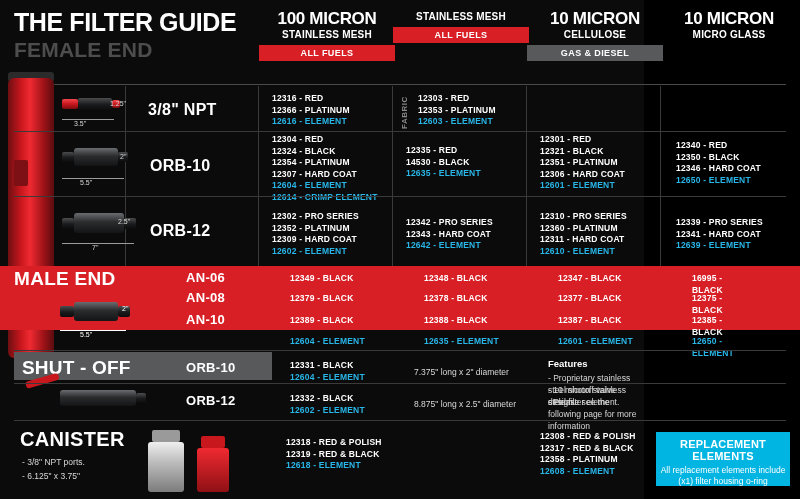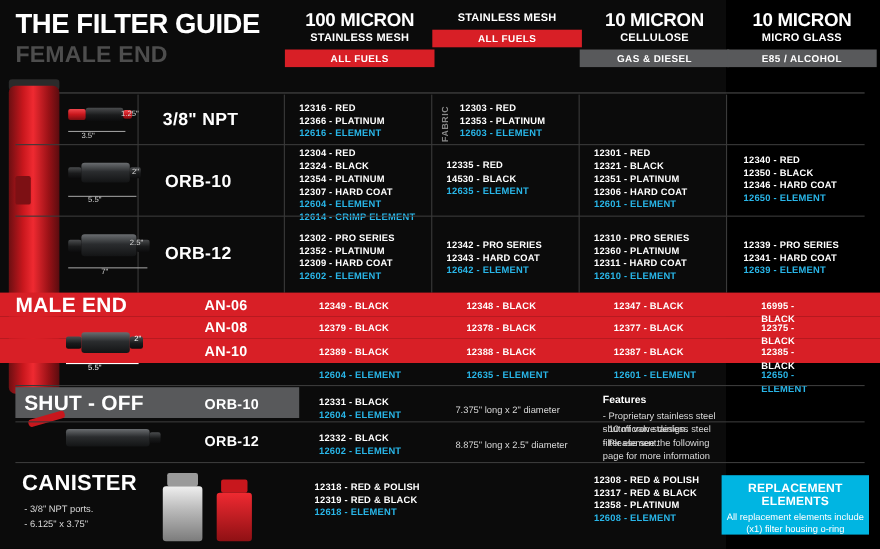--- a/index.html
+++ b/index.html
@@ -1,17 +1,17 @@
 <!DOCTYPE html>
 <html><head>
 <meta charset="utf-8">
 <style>
   html,body{margin:0;padding:0;background:#000;}
   body{width:800px;height:499px;overflow:hidden;font-family:"Liberation Sans",sans-serif;color:#fff;}
-  #page{position:relative;width:644px;height:499px;background:#0b0b0b;padding-left:16px;}
+  #page{position:relative;width:644px;height:499px;background:#0b0b0b;}
 
   
   .abs{position:absolute;}
   .cap{text-transform:uppercase;}
 
   
   .hdr-title{left:14px;top:8px;font-size:25px;font-weight:bold;letter-spacing:-.4px;color:#fff;}
   .hdr-sub{left:14px;top:38px;font-size:21px;font-weight:bold;color:#4d4d4d;letter-spacing:.2px;}
 
   .colhdr{top:10px;width:136px;text-align:center;}
@@ -82,21 +82,20 @@
     <div class="band band-red cap">ALL FUELS</div>
   </div>
   <div class="abs colhdr" style="left:527px;">
     <div class="big cap">10 MICRON</div>
     <div class="small cap">CELLULOSE</div>
     <div class="band band-grey cap">GAS &amp; DIESEL</div>
   </div>
   <div class="abs colhdr" style="left:661px;">
     <div class="big cap">10 MICRON</div>
     <div class="small cap">MICRO GLASS</div>
-    <div class="band band-grey cap">E85 / ALCOHOL</div>
   </div>
 
   <div class="abs hline" style="left:14px;top:84px;width:772px;background:#4a4a4a;"></div>
 
   <div class="abs bottle-cap"></div>
   <div class="abs bottle"></div>
   <div class="abs bottle-logo"></div>
 
   <div class="abs vline" style="left:125px;top:86px;height:180px;"></div>
   <div class="abs vline" style="left:258px;top:86px;height:180px;"></div>

